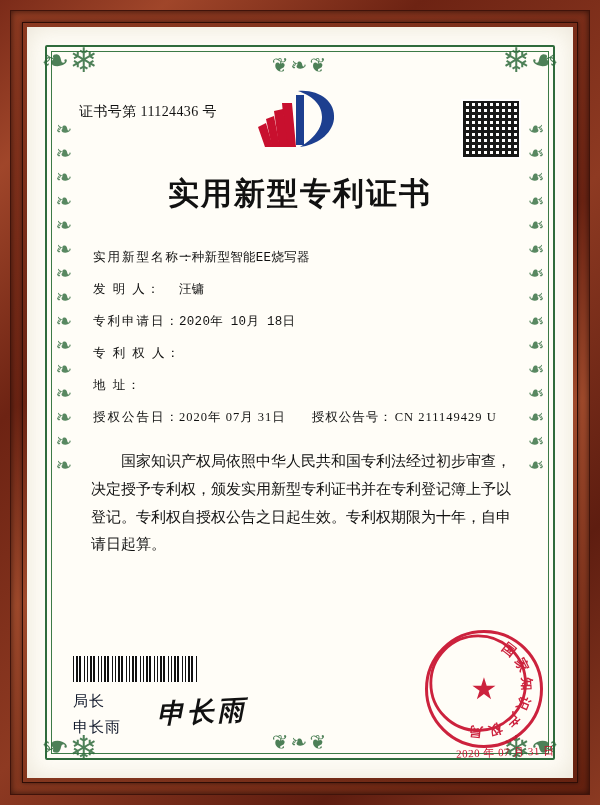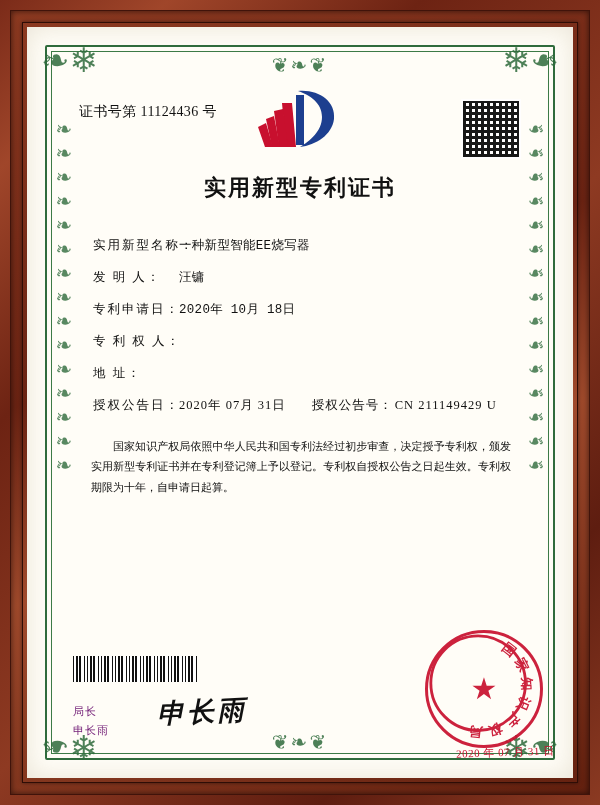--- a/index.html
+++ b/index.html
@@ -118,21 +118,21 @@
   .logo{
     position:absolute;
     left:50%;transform:translateX(-50%);
     top:0px;
     width:96px;height:70px;
   }
   .title{
     text-align:center;
     font-family:"DejaVu Serif", serif;
     font-weight:700;
-    font-size:22px;
+    font-size:31px;
     letter-spacing:2px;
     color:#111;
     margin-top:52px;
   }
   .fields{
     margin-top:34px;
     padding-left:14px;
     padding-right:6px;
   }
   .field{
@@ -153,41 +153,41 @@
     letter-spacing:.3px;
     font-family:Liberation Mono, monospace;
   }
   .field .lbl2{
     flex:0 0 auto;
     letter-spacing:1px;
     padding-right:2px;
   }
   .para{
     margin-top:22px;
-    font-size:11px;
+    font-size:15px;
     line-height:1.85;
     color:#111;
     text-align:justify;
     text-indent:2em;
     padding-left:12px;padding-right:10px;
   }
   .para.second{margin-top:4px;}
   .barcode{
     position:absolute;
     left:46px;bottom:96px;
     width:124px;height:26px;
     background:repeating-linear-gradient(90deg,
       #111 0 1px,#fff 1px 3px,#111 3px 5px,#fff 5px 6px,
       #111 6px 8px,#fff 8px 11px,#111 11px 12px,#fff 12px 14px);
   }
   .signblock{
     position:absolute;
     left:46px;bottom:38px;
-    font-size:11px;
-    color:#701a75;
+    font-size:15px;
+    color:#0f172a;
     letter-spacing:1px;
     line-height:1.75;
   }
   .handsign{
     position:absolute;
     left:130px;bottom:48px;
     font-family:"DejaVu Serif", serif;
     font-size:27px;
     color:#111;
     transform:rotate(-3deg);

